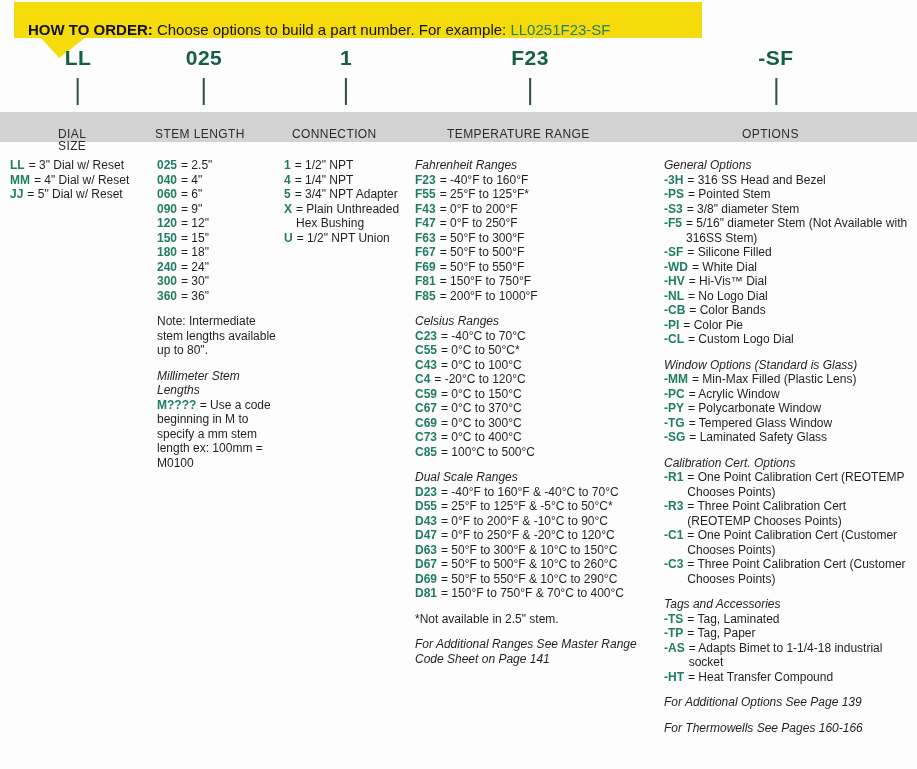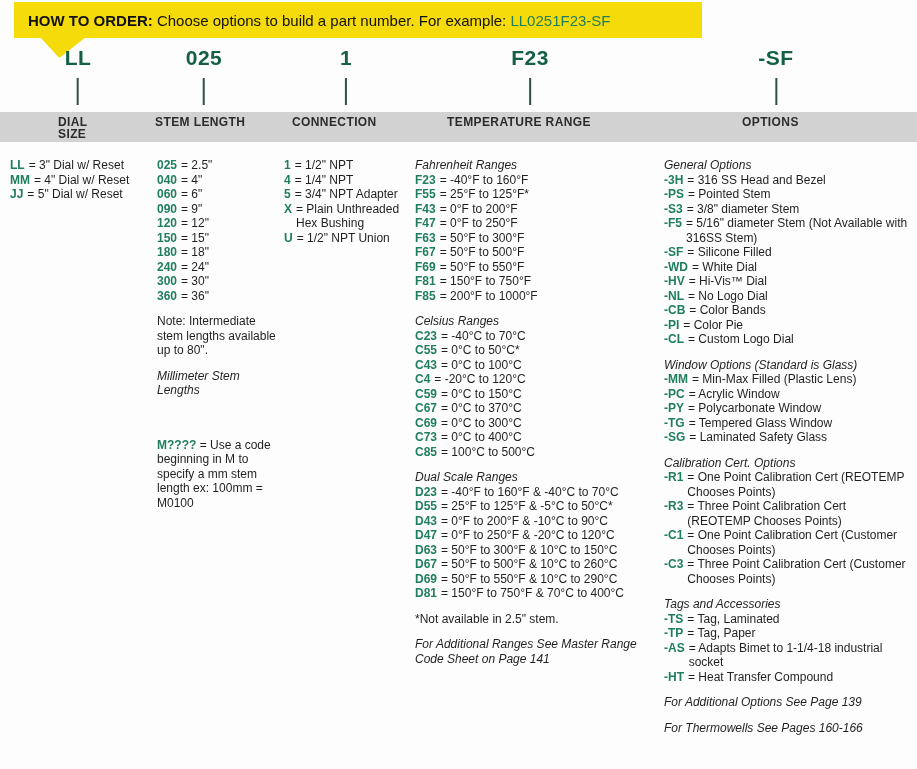--- a/index.html
+++ b/index.html
@@ -11,21 +11,21 @@
   .page {
     position:relative;
     width:917px; height:769px;
     background:#fdfdfd;
     overflow:hidden;
   }
   
   .banner {
     position:absolute; left:14px; top:2px; width:688px; height:36px;
     background:#F6DB0B;
-    display:flex; align-items:center;
+    display:flex; align-items:flex-end;
     padding-left:14px;
     font-size:15px;
   }
   .banner b { font-weight:bold; color:#111; }
   .banner .banner-text { color:#111; white-space:pre; }
   .banner .banner-example { color:#1e7e5d; white-space:pre; }
   .banner-pointer {
     position:absolute; left:40px; top:37px; width:46px; height:21px;
     background:#F6DB0B;
     -webkit-clip-path:polygon(0 0, 100% 0, 42% 100%);
@@ -42,38 +42,38 @@
   }
   .segment-line {
     width:2px; height:27px; background:#2f4f3f; margin:8px auto 0 auto;
   }
   
   .header-bar {
     position:absolute; left:0; top:112px; width:917px; height:30px;
     background:#D2D2D2;
   }
   .header-label {
-    position:absolute; top:4px;
-    font-size:12px; font-weight:bold; color:#2b2b2b;
+    position:absolute; top:16px;
+    font-size:12px; font-weight:normal; color:#2b2b2b;
     letter-spacing:0.4px; line-height:12px;
     white-space:nowrap;
   }
   .header-label.wrap { white-space:normal; width:48px; }
   
   .columns-area { position:absolute; left:0; top:158px; width:917px; }
   .column { position:absolute; top:0; font-size:12px; line-height:14.5px; }
   .section { margin-bottom:11px; }
   .section-title { font-style:italic; color:#1f1f1f; }
   .code-row { display:flex; gap:4px; align-items:flex-start; }
   .code { color:#1e7e5d; font-weight:bold; white-space:nowrap; }
   .code-text { color:#1f1f1f; }
   .col-nowrap .code-row, .col-nowrap .code-text { white-space:nowrap; }
   .note { color:#1f1f1f; }
   .note.italic { font-style:italic; }
-  .inline-item { color:#1f1f1f;margin-top:40px; }
+  .inline-item { color:#1f1f1f; }
 </style>
 </head>
 <body>
 
 <div class="page">
 
   <div class="banner">
     <b>HOW TO ORDER:</b>
       <span class="banner-text"> Choose options to build a part number. For example: </span>
       <span class="banner-example">LL0251F23-SF</span>

